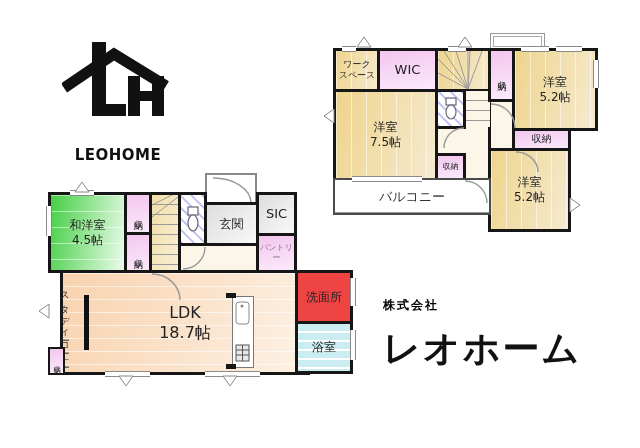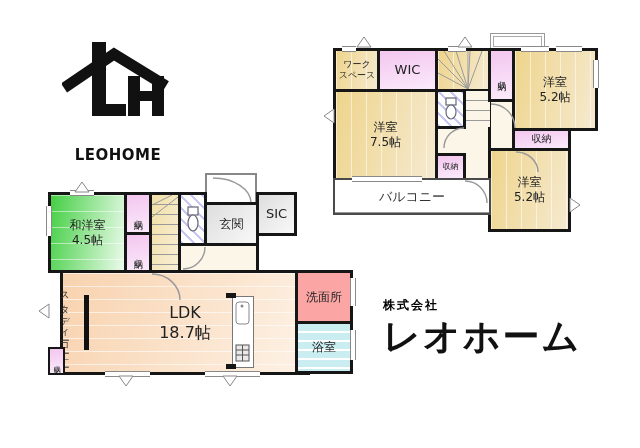--- a/index.html
+++ b/index.html
@@ -28,21 +28,21 @@
       repeating-linear-gradient(180deg, rgba(255,255,255,.5) 0 1px, transparent 1px 16px),
       linear-gradient(100deg,#44cf44 0%,#ecfbec 100%);
   }
   .peach {
     background-image:
       repeating-linear-gradient(180deg, rgba(255,255,255,.6) 0 1px, transparent 1px 13px),
       linear-gradient(115deg,#f8d2ae 0%,#fdf2e6 100%);
   }
   .graysp { background:linear-gradient(135deg,#dedede 0%,#f8f8f8 100%); }
   .cream  { background:#fcf6e9; border:3px solid #161616; }
-  .cyanlight { background:#fca5a5;text-align:right; }
+  .cyanlight { background:#ef4444;text-align:right; }
   .cyanstripes { background:repeating-linear-gradient(180deg,#c9edf1 0 7px,#ffffff 7px 9px); }
   .toiletbg {
     background-image:repeating-linear-gradient(45deg, rgba(110,110,225,.38) 0 2px, transparent 2px 8px);
     background-color:#fff;
   }
   .thinbox { position:absolute; box-sizing:border-box; border:2px solid #4a4a4a; background:#fff; }
 
   
   .wingap-h { position:absolute; background:#fff; border-top:1px solid #8a8a8a; border-bottom:1px solid #8a8a8a; box-sizing:border-box; }
   .wingap-v { position:absolute; background:#fff; border-left:1px solid #8a8a8a; border-right:1px solid #8a8a8a; box-sizing:border-box; }
@@ -53,21 +53,21 @@
   .desk { position:absolute; background:#111; }
   .stub { position:absolute; background:#161616; }
 
   
   .logo { position:absolute; left:62px; top:40px; width:112px; }
   .logo-word { margin-top:16px; font-weight:900; font-size:15px; letter-spacing:.5px; color:#111; text-align:center; }
 
   
   .company { position:absolute; left:383px; top:297px; }
   .company-prefix { font-size:12px; font-weight:700; color:#000000; letter-spacing:2px; }
-  .company-name { font-size:37px; font-weight:900; color:#111; letter-spacing:2px; margin-top:4px; line-height:1.05; }
+  .company-name { font-size:37px; font-weight:900; color:#111; letter-spacing:2px; margin-top:16px; line-height:1.05; }
 
   
   .fz7 {font-size:7px;} .fz8 {font-size:8px;} .fz9 {font-size:9px;}
   .fz10{font-size:10px;} .fz12{font-size:12px;}
   .fz13{font-size:13px;} .fz16{font-size:16px;}
 </style>
 </head>
 <body>
 
 <div class="canvas">
@@ -224,20 +224,23 @@
       </svg>
 
     <div class="room graysp" style="left:204px;top:202px;width:55px;height:44px;">
       <span class="lbl fz12">玄関</span>
     </div>
 
     <div class="room graysp" style="left:256px;top:192px;width:41px;height:44px;">
       <span class="lbl fz13">SIC</span>
     </div>
 
+    <div class="room pink" style="left:256px;top:233px;width:41px;height:40px;">
+      <span class="lbl fz8" style="color:#8a6b85;">パントリー</span>
+    </div>
 
     <div class="room peach" style="left:60px;top:270px;width:250px;height:105px;">
       <span class="lbl fz16">LDK
 18.7帖</span>
     </div>
     <svg class="abs arc" width="30" height="28" style="left:151px;top:273px;">
         <path d="M1,1 A28,26 0 0 1 29,27"></path>
       </svg>
 
     <span class="lbl fz10 vtext abs" style="left:58px;top:285px;height:85px;color:#333;">スタディーコーナー</span>

